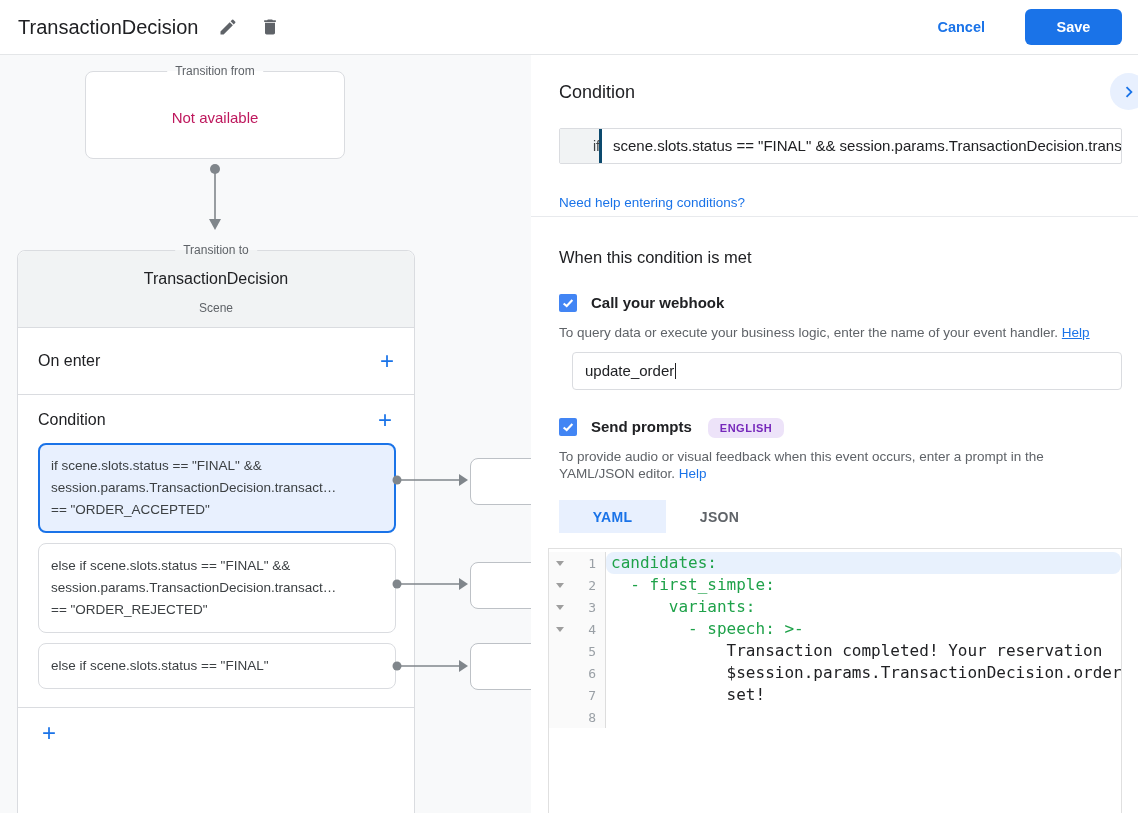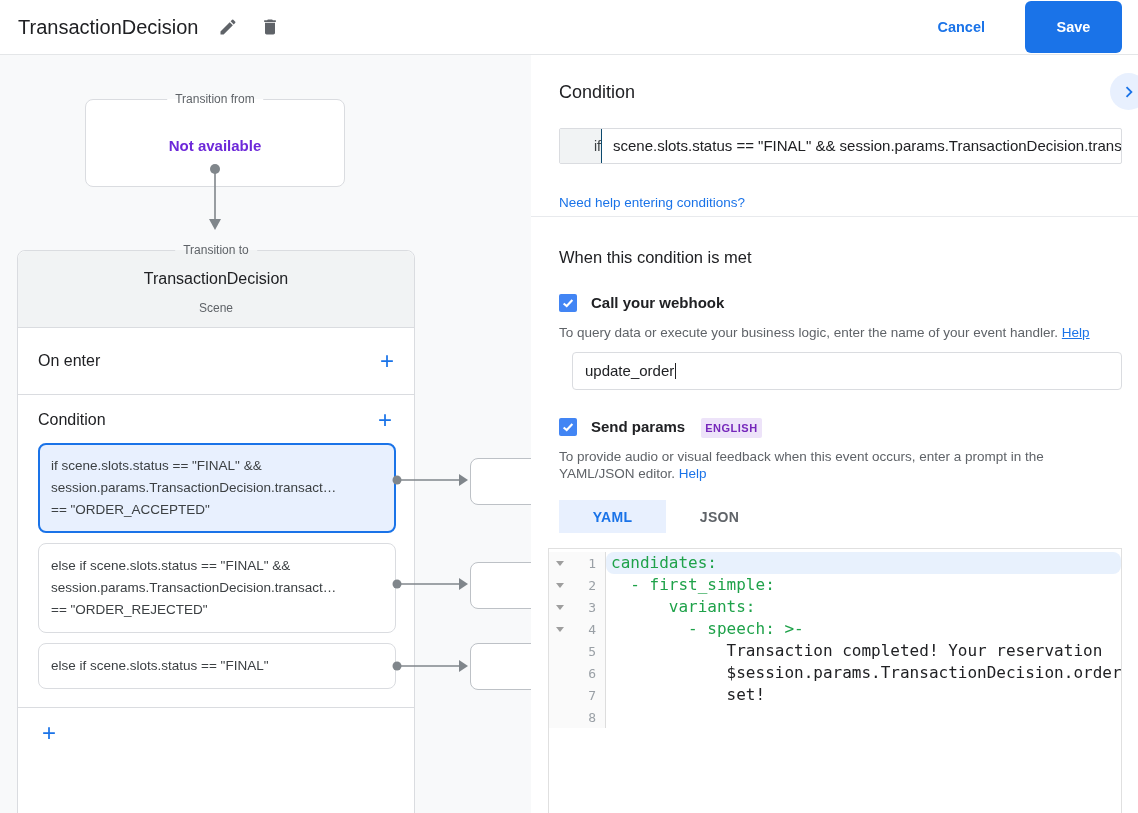--- a/index.html
+++ b/index.html
@@ -8,32 +8,32 @@
 
   
   .appbar { position:absolute; left:0; top:0; width:1138px; height:55px; background:#fff;
             border-bottom:1px solid #e4e6e8; display:flex; align-items:center; padding:0 16px; z-index:30; }
   .appbar-title { font-size:20px; color:#202124; margin-left:2px; }
   .appbar-icon { width:22px; height:22px; margin-left:20px; cursor:pointer; display:flex; align-items:center; }
   .appbar-icon svg { fill:#5f6368; width:20px; height:20px; }
   .appbar-spacer { flex:1; }
   .btn-cancel { color:#1a73e8; font-size:14.5px; font-weight:bold; padding:8px 18px; cursor:pointer; }
   .btn-save { background:#1a73e8; color:#fff; font-size:14.5px; font-weight:bold; border:none;
-              border-radius:6px; width:97px; height:52px; margin-left:22px; cursor:pointer; }
+              border-radius:6px; width:97px; height:36px; margin-left:22px; cursor:pointer; }
 
   
   .canvas { position:absolute; left:0; top:55px; width:531px; height:758px;
             background:#f8f9fa; overflow:hidden; }
   .fbox { position:absolute; border:1px solid #dadce0; border-radius:8px; background:#fff; }
   .fbox-label { position:absolute; top:-8px; left:50%; transform:translateX(-50%);
                 font-size:12px; color:#5f6368; padding:0 8px; white-space:nowrap; }
-  .tfrom { left:85px; top:44px; width:260px; height:88px; }
+  .tfrom { left:85px; top:16px; width:260px; height:88px; }
   .tfrom .fbox-label { background:linear-gradient(180deg,#f8f9fa 50%,#ffffff 50%); }
   .tfrom-content { display:flex; align-items:center; justify-content:center; height:100%;
-                   font-size:15px; color:#6d28d9; padding-top:4px;font-weight:bold; }
+                   font-size:15px; color:#be185d; padding-top:4px; }
 
   .tto { left:17px; top:195px; width:398px; height:660px; }
   .tto .fbox-label { background:linear-gradient(180deg,#f8f9fa 50%,#f1f3f4 50%); z-index:2; }
   .scene-header { background:#f1f3f4; border-radius:8px 8px 0 0; border-bottom:1px solid #dadce0;
                   height:77px; text-align:center; padding-top:19px; }
   .scene-title { font-size:16px; color:#202124; }
   .scene-sub { font-size:12px; color:#5f6368; margin-top:13px; }
 
   .sec-row { display:flex; align-items:center; padding:0 16px 0 20px;gap:32px; }
   .on-enter { height:66px; }
@@ -55,36 +55,36 @@
 
   
   .detail { position:absolute; left:531px; top:55px; width:607px; height:758px;
             background:#fff; overflow:hidden; }
   .d-title { font-size:18px; font-weight:400; color:#202124; margin:27px 16px 0 28px; }
   .chevron-btn { position:absolute; top:18px; right:-9px; width:37px; height:37px; border-radius:50%;
                  background:#e8f0fe; border:none; cursor:pointer; display:flex; align-items:center; justify-content:center; }
   .chevron-btn svg { fill:#1a73e8; width:22px; height:22px; }
 
   .if-row { display:flex; height:36px; margin:25px 16px 0 28px; border:1px solid #dadce0; border-radius:2px; }
-  .if-prefix { width:42px; background:#f1f3f4; border-right:1px solid #0c4a6e; display:flex;
+  .if-prefix { width:42px; background:#f1f3f4; border-right:3px solid #0c4a6e; display:flex;
                align-items:center; justify-content:center; font-size:14px; color:#3c4043;padding-left:34px; }
   .if-value { flex:1; padding:0 11px; line-height:34px; font-size:15px; color:#202124;
               white-space:nowrap; overflow:hidden; }
 
   .help-link { display:inline-block; margin:31px 28px 0; font-size:13.5px; color:#1a73e8; cursor:pointer; }
   .d-divider { border-top:1px solid #e8eaed; margin-top:5px; }
 
   .met-h { font-size:16.5px; font-weight:400; color:#202124; margin:31px 28px 0; }
   .check-row { display:flex; margin:27px 28px 0; }
   .checkbox { width:18px; height:18px; background:#4285f4; border-radius:2px; margin-right:14px;
               display:flex; align-items:center; justify-content:center; cursor:pointer; flex:none; }
   .checkbox svg { width:14px; height:14px; fill:none; stroke:#fff; stroke-width:2.4; }
   .check-label { font-size:15px; font-weight:bold; color:#202124; }
   .badge { background:#ede3f9; color:#7627bb; font-size:11px; font-weight:bold; letter-spacing:.5px;
-           padding:4px 4px; border-radius:2px; margin-left:16px; }
+           padding:4px 12px; border-radius:7px; margin-left:16px; }
   .desc { margin:12px 28px 0; font-size:13.5px; color:#5f6368; line-height:17px; max-width:565px; }
   .desc .hl { color:#1a73e8; cursor:pointer; }
   .desc .hl.u { text-decoration:underline; }
 
   .text-input { margin:11px 16px 0 41px; height:38px; border:1px solid #dadce0; border-radius:4px;
                 padding:0 12px; line-height:36px; font-size:15px; color:#202124; background:#fff; cursor:text; }
   .caret { display:inline-block; width:1px; height:16px; background:#202124; vertical-align:-3px; margin-left:1px; }
 
   .tabs { display:flex; margin:18px 28px 0; }
   .tab { width:107px; height:33px; display:flex; align-items:center; justify-content:center;
@@ -237,21 +237,21 @@
   <div class="text-input">
     <span>update_order</span><span class="caret"></span>
   </div>
 
   <div class="check-row" style="margin-top:28px;">
     <span class="checkbox">
       <svg viewBox="0 0 16 16">
           <polyline points="3,8.5 6.5,11.5 13,4.5"></polyline>
         </svg>
     </span>
-    <span class="check-label">Send params</span>
+    <span class="check-label">Send prompts</span>
     <span class="badge">ENGLISH</span>
   </div>
   <div class="desc" style="margin-top:10px;">
     <span>To provide audio or visual feedback when this event occurs, enter a prompt in the YAML/JSON editor.</span>
     <span class="hl">Help</span>
   </div>
 
   <div class="tabs">
     <div class="tab active">YAML</div>
     <div class="tab">JSON</div>

